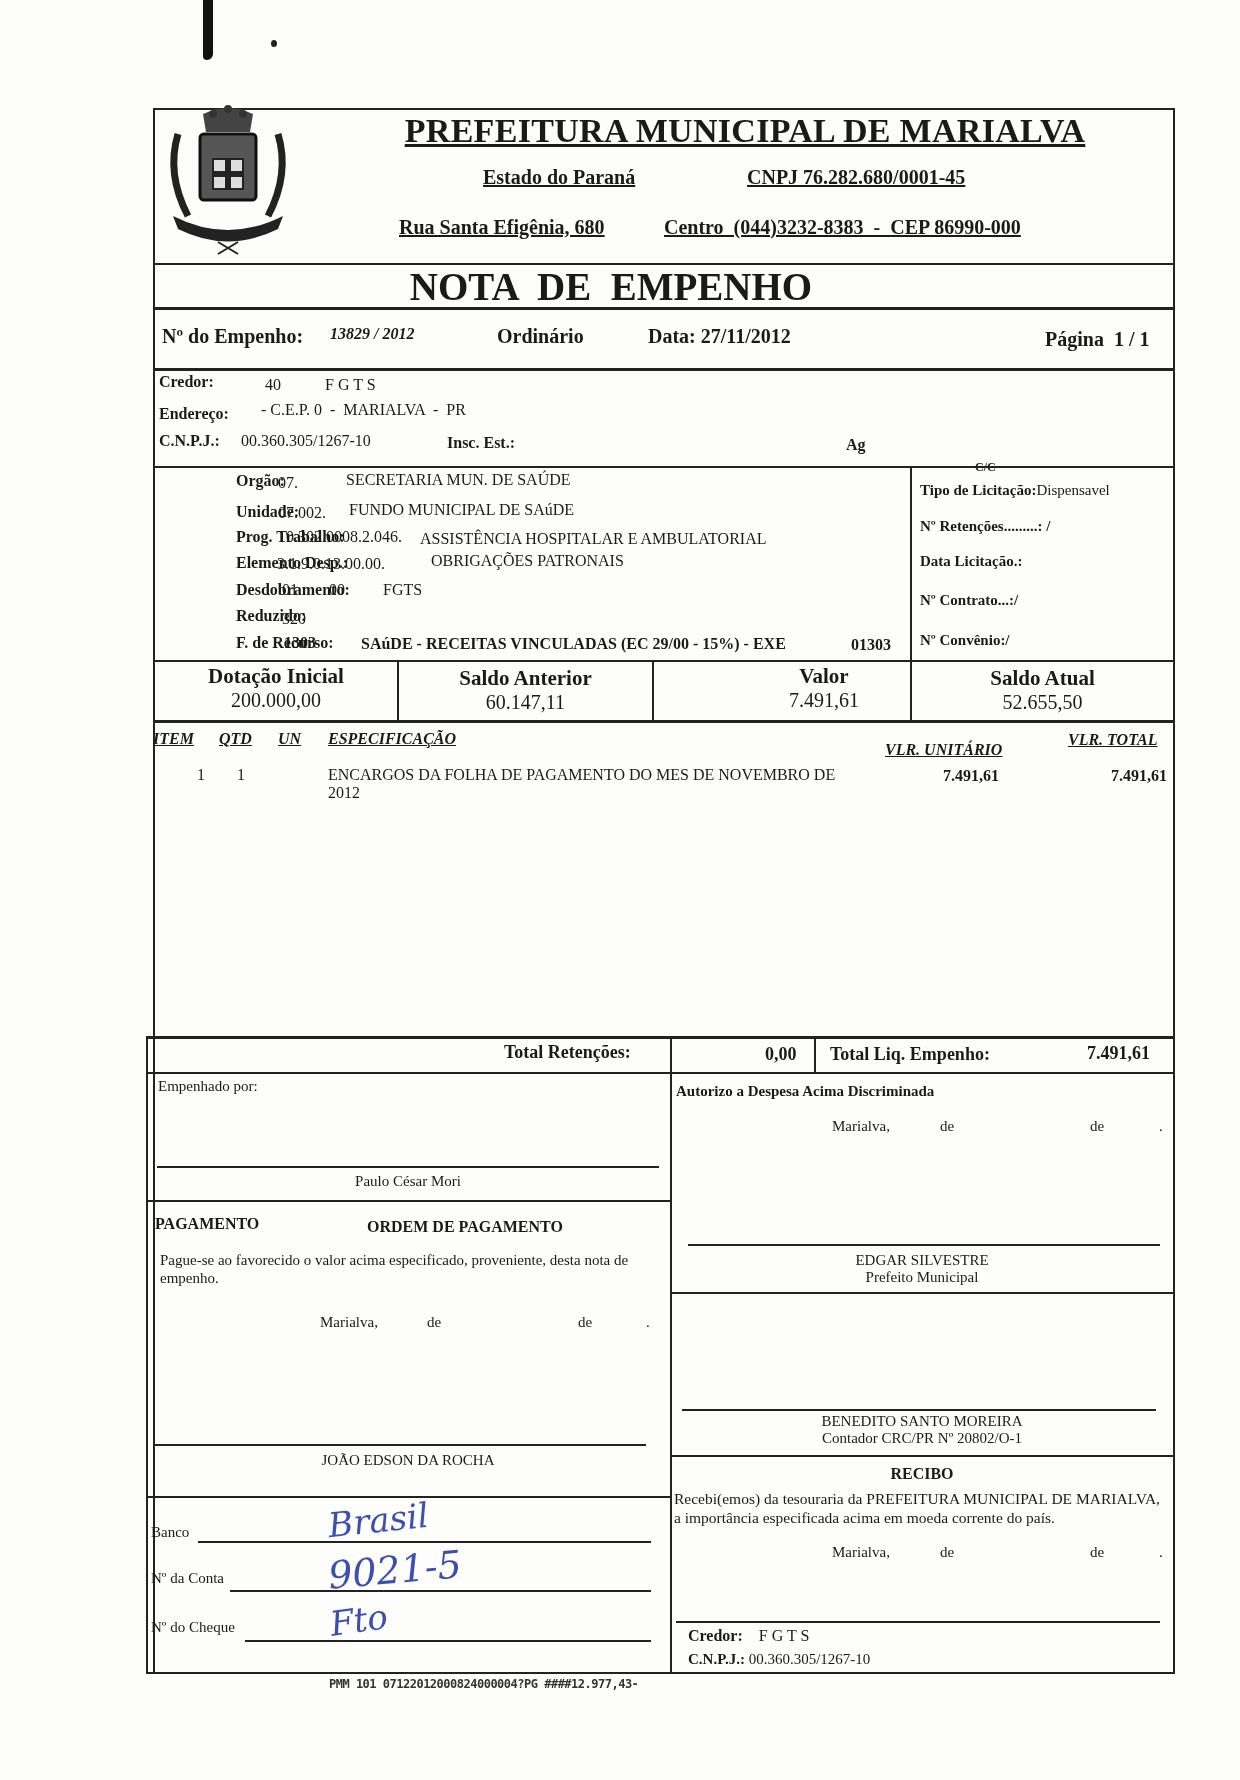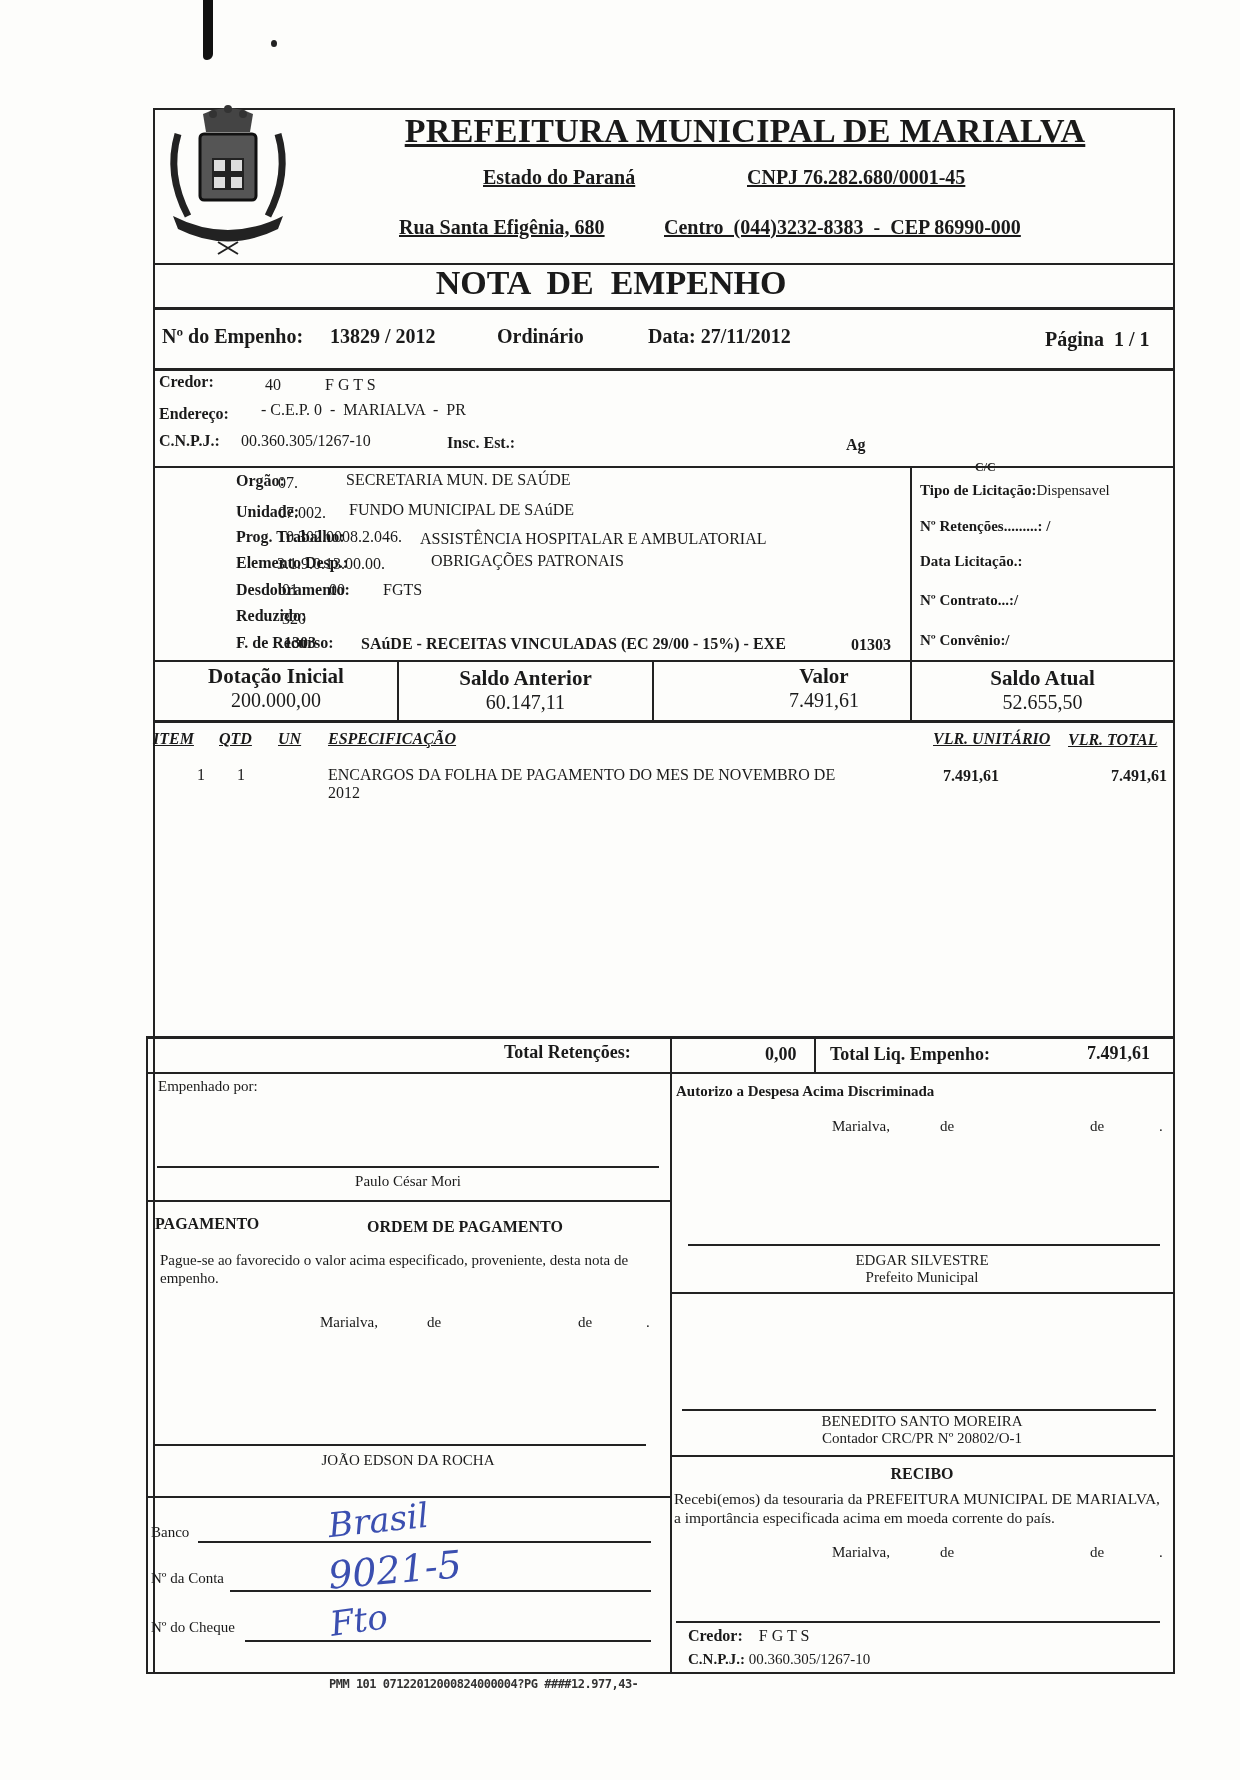--- a/index.html
+++ b/index.html
@@ -44,25 +44,25 @@
   </svg>
 </div>
 
 <div class="abs b u c" style="left:390px;top:112px;width:710px;font-size:34px;letter-spacing:0.3px;">PREFEITURA MUNICIPAL DE MARIALVA</div>
 <div class="abs b u" style="left:483px;top:166px;font-size:20px;">Estado do Paraná</div>
 <div class="abs b u" style="left:747px;top:166px;font-size:20px;">CNPJ 76.282.680/0001-45</div>
 <div class="abs b u" style="left:399px;top:216px;font-size:20px;">Rua Santa Efigênia, 680</div>
 <div class="abs b u" style="left:664px;top:216px;font-size:20px;white-space:pre;">Centro  (044)3232-8383  -  CEP 86990-000</div>
 
 <div class="hline" style="left:153px;top:263px;width:1022px;height:2px;"></div>
-<div class="abs b c" style="left:153px;top:264px;width:916px;font-size:34px;white-space:pre;">NOTA  DE  EMPENHO</div>
+<div class="abs b c" style="left:153px;top:264px;width:916px;font-size:39px;white-space:pre;">NOTA  DE  EMPENHO</div>
 <div class="hline" style="left:153px;top:307px;width:1022px;height:3px;"></div>
 
 <div class="abs b" style="left:162px;top:325px;font-size:20px;">Nº do Empenho:</div>
-<div class="abs b" style="left:330px;top:325px;font-size:20px;">13829 / 2012</div>
+<div class="abs b" style="left:330px;top:325px;font-size:16px;font-style:italic;">13829 / 2012</div>
 <div class="abs b" style="left:497px;top:325px;font-size:20px;">Ordinário</div>
 <div class="abs b" style="left:648px;top:325px;font-size:20px;">Data: 27/11/2012</div>
 <div class="abs b" style="left:1045px;top:328px;font-size:20px;white-space:pre;">Página  1 / 1</div>
 
 <div class="hline" style="left:153px;top:368px;width:1022px;height:3px;"></div>
 
 <div class="abs b" style="left:159px;top:373px;font-size:16px;">Credor:</div>
 <div class="abs" style="left:265px;top:376px;font-size:16px;">40</div>
 <div class="abs" style="left:325px;top:376px;font-size:16px;">F G T S</div>
 <div class="abs b" style="left:159px;top:405px;font-size:16px;">Endereço:</div>
@@ -139,21 +139,21 @@
 </div>
 
 <div class="hline" style="left:153px;top:720px;width:1022px;height:3px;"></div>
 
 <div class="abs" style="left:153px;top:726px;width:1020px;height:310px;font-size:16px;">
   <div>
     <span class="abs b u" style="left:0;top:4px;font-style:italic;">ITEM</span>
     <span class="abs b u" style="left:66px;top:4px;font-style:italic;">QTD</span>
     <span class="abs b u" style="left:125px;top:4px;font-style:italic;">UN</span>
     <span class="abs b u" style="left:175px;top:4px;font-style:italic;">ESPECIFICAÇÃO</span>
-    <span class="abs b u" style="left:732px;top:4px;font-style:italic;margin-left:48px;">VLR. UNITÁRIO</span>
+    <span class="abs b u" style="left:732px;top:15px;font-style:italic;">VLR. UNITÁRIO</span>
     <span class="abs b u" style="left:915px;top:5px;font-style:italic;">VLR. TOTAL</span>
   </div>
   <div>
     <span class="abs" style="left:44px;top:40px;">1</span>
     <span class="abs" style="left:84px;top:40px;">1</span>
     <span class="abs" style="left:175px;top:40px;">ENCARGOS DA FOLHA DE PAGAMENTO DO MES DE NOVEMBRO DE</span>
     <span class="abs" style="left:175px;top:58px;">2012</span>
     <span class="abs b" style="left:790px;top:41px;">7.491,61</span>
     <span class="abs b" style="left:958px;top:41px;">7.491,61</span>
   </div>

